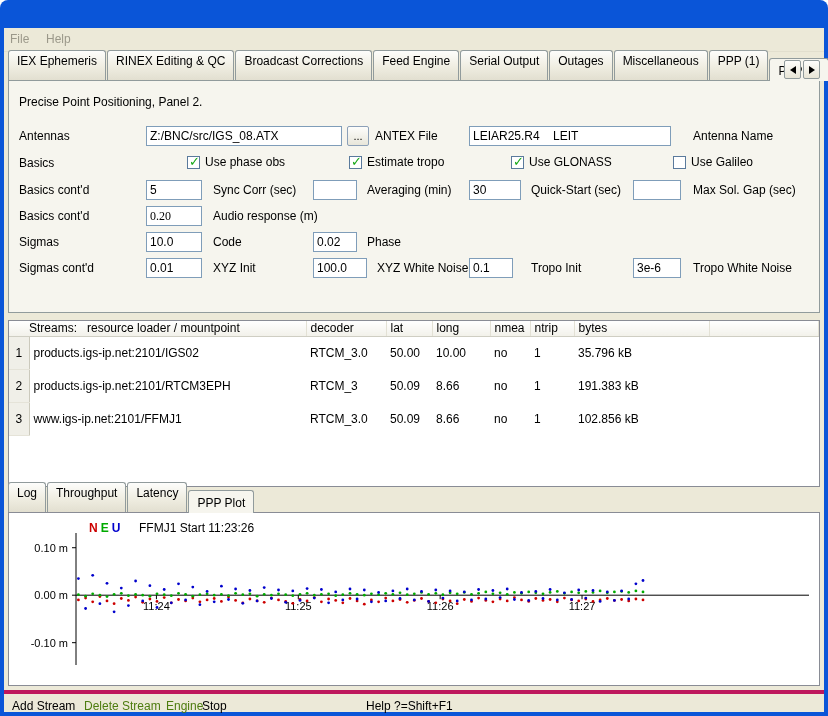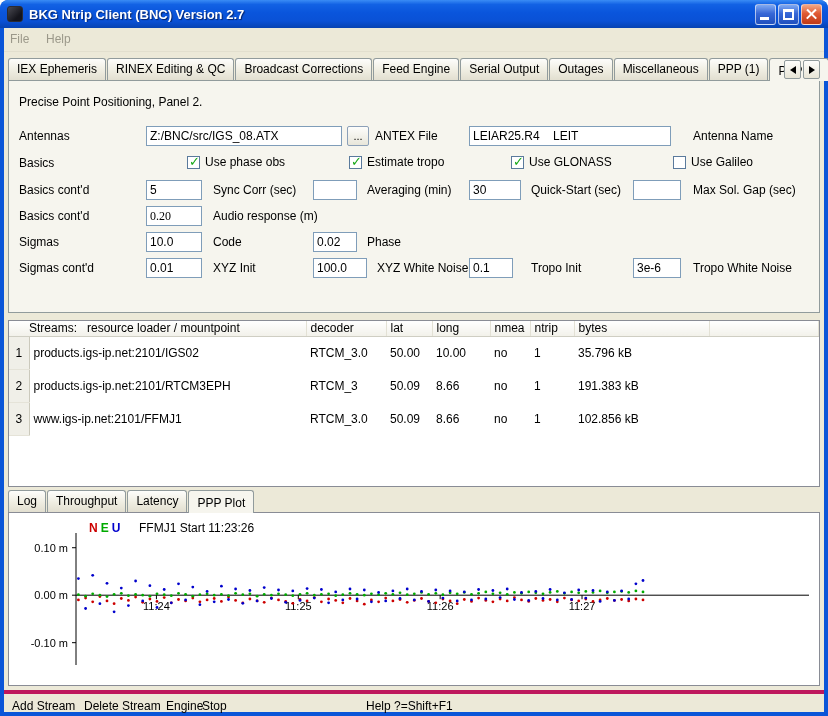--- a/index.html
+++ b/index.html
@@ -24,21 +24,21 @@
   .glyph-close::after { transform: rotate(-45deg); }
 
   
   .content { position:absolute; left:4px; top:28px; width:820px; height:684px; background:#ECE9D8; }
 
   .menubar { position:absolute; top:0; left:0; width:100%; height:24px; border-bottom:1px solid #E2DFCE; }
   .menu-item { position:absolute; top:4px; color:#9B988A; }
 
   
   .tabbar { position:absolute; top:30px; left:4px; width:812px; height:22px; display:flex; align-items:flex-end; }
-  .tab { height:22px; padding:3px 8px 0 8px; margin-right:1px; white-space:nowrap;
+  .tab { height:30px; padding:3px 8px 0 8px; margin-right:1px; white-space:nowrap;
     border:1px solid #919B9C; border-bottom:none; border-radius:3px 3px 0 0;
     background: linear-gradient(180deg,#FDFDFB,#EFEDE1 55%,#E2DFD0); font-size:12px; }
   .tab.selected { height:23px; padding-top:5px; margin-bottom:-1px; background:#F6F5EE; position:relative; z-index:3; }
   .tab-scroll { position:absolute; right:0; top:2px; display:flex; gap:2px; z-index:4; }
   .tsbtn { width:17px; height:19px; border:1px solid #919B9C; border-radius:2px;
     background: linear-gradient(180deg,#FDFDFB,#E8E5D6); display:flex; align-items:center; justify-content:center; }
   .tri-left { width:0; height:0; border-top:4px solid transparent; border-bottom:4px solid transparent; border-right:6px solid #000; }
   .tri-right { width:0; height:0; border-top:4px solid transparent; border-bottom:4px solid transparent; border-left:6px solid #000; }
 
   
@@ -65,40 +65,27 @@
   .bottomtabs { position:absolute; top:463px; left:4px; width:812px; height:21px; display:flex; align-items:flex-end; }
   .plot-panel { position:absolute; top:484px; left:4px; width:812px; height:174px; background:#fff; border:1px solid #898C95; }
   .plot-legend { position:absolute; left:80px; top:8px; font-size:12px; }
   .plot-legend .leg { font-weight:bold; margin-right:3px; }
   .plot-title { position:absolute; left:130px; top:8px; font-size:12px; }
   svg.ppp { position:absolute; left:0; top:0; font-family:"Liberation Sans",sans-serif; }
 
   
   .statusbar { position:absolute; top:662px; left:0; width:100%; height:38px; border-top:4px solid #be185d; }
   .sb-item { position:absolute; top:5px; white-space:nowrap; }
-  .sb-item.dim { color:#000000; }
+  .sb-item.dim { color:#4d7c0f; }
 </style>
 </head>
 <body>
 
 <div class="window">
 
-  <div class="titlebar">
-    <div class="app-icon"></div>
-    <span class="title-text">BKG Ntrip Client (BNC) Version 2.7</span>
-    <div class="win-btns">
-      <div class="tb-btn">
-          <span class="glyph-min"></span>
-        </div>
-      <div class="tb-btn">
-          <span class="glyph-max"></span>
-        </div>
-      <div class="tb-btn close"><span class="glyph-close"></span></div>
-    </div>
-  </div>
 
   <div class="content">
 
     <div class="menubar">
       <span class="menu-item" style="left:6px">File</span>
       <span class="menu-item" style="left:42px">Help</span>
     </div>
 
     <div class="tabbar">
       <div class="tab">IEX Ephemeris</div>

